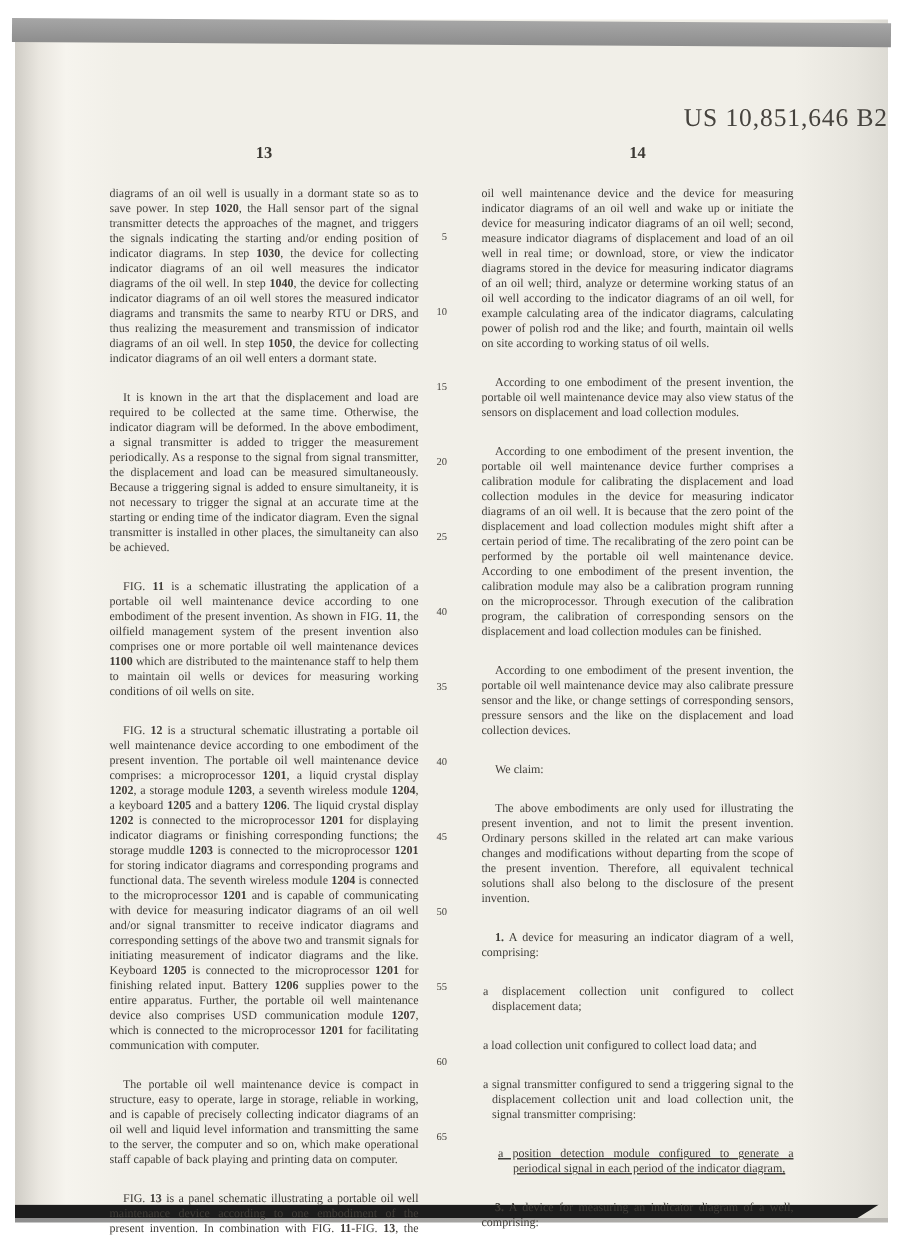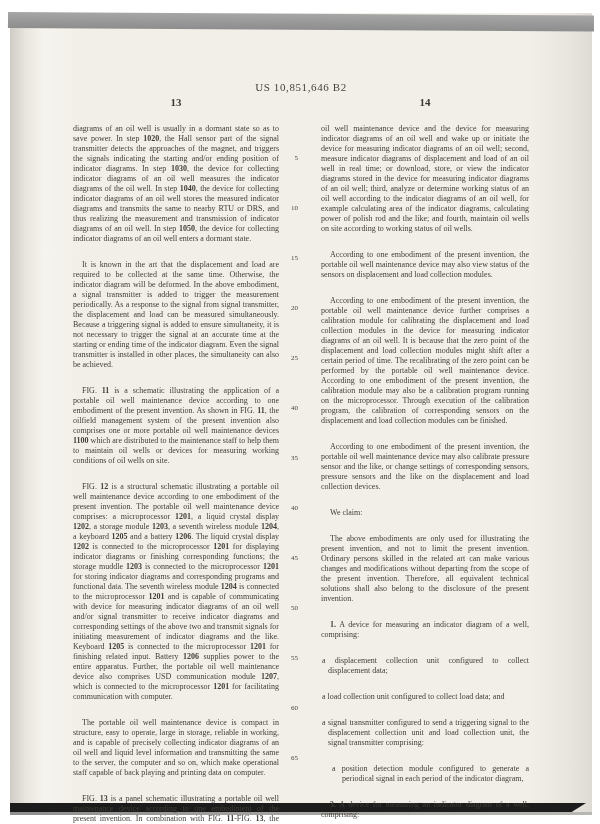--- a/index.html
+++ b/index.html
@@ -22,42 +22,42 @@
   .strip-bottom {
     position:absolute; left:0px; top:790px; width:576px; height:9px;
     background:#1c1c1c;
     clip-path:polygon(0 0, 100% 0, 97.5% 100%, 0 100%);
   }
   .strip-bottom-shadow {
     position:absolute; left:0px; top:799px; width:582px; height:3px;
     background:linear-gradient(90deg,#8f8f8f,#b9b7b2);
   }
   .patent-number {
-    position:absolute; top:68px; left:0; width:100%;
-    text-align:center; font-size:11px; letter-spacing:0.6px;
+    position:absolute; top:56px; left:0; width:100%;
+    text-align:right; font-size:17px; letter-spacing:0.6px;
     color:#46433e;
   }
   .col { position:absolute; top:83px; color:#403d38; }
   .col-left  { left:47px;  width:238px; }
   .col-right { left:295px; width:240px; }
   .col-num {
     text-align:center; font-weight:bold; font-size:11px;
     margin:0 0 6px 0; color:#3c3934;
   }
   .col p { margin:16px; font-size:8px; line-height:10px; text-align:justify; }
   .ind { text-indent:9px; }
   .col b { font-weight:bold; }
   .gutter { position:absolute; left:272px; top:100px; width:16px; }
   .gutter span {
     position:absolute; right:0; font-size:7px; line-height:10px;
     color:#46443f; text-align:right;
   }
   .claim-intro { text-indent:9px; }
   .ci1 { padding-left:7px;  text-indent:-6px; }
-  .ci2 { padding-left:21px; text-indent:-10px; }
+  .ci2 { padding-left:21px; text-indent:-10px;text-decoration:underline; }
 </style>
 </head>
 <body>
 
 <div class="page">
   <div class="strip-top"></div>
   <div class="strip-bottom"></div>
   <div class="strip-bottom-shadow"></div>
 
   <div class="patent-number">US 10,851,646 B2</div>

